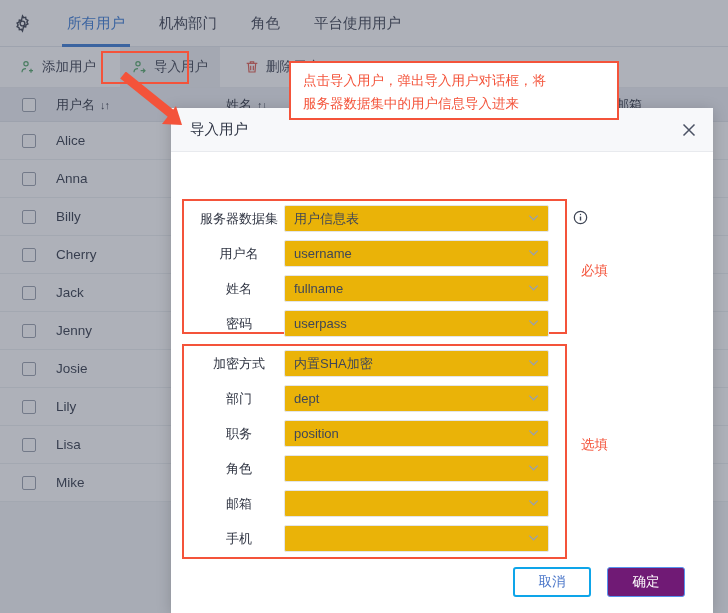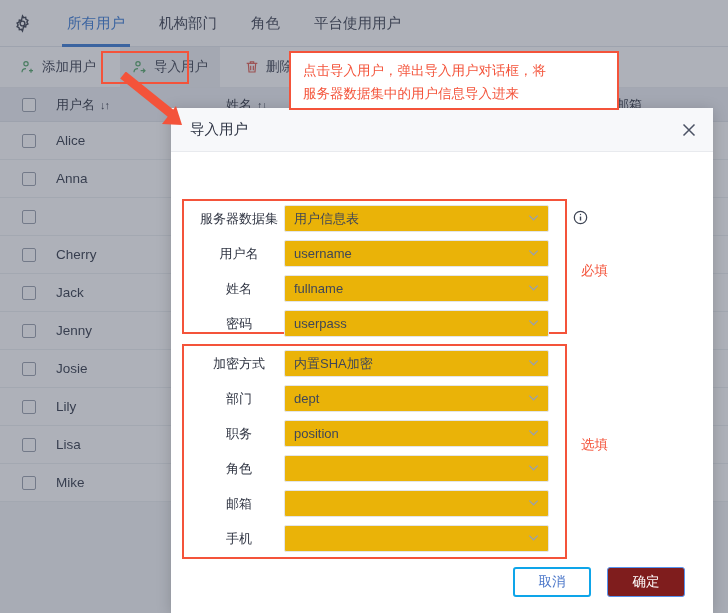--- a/index.html
+++ b/index.html
@@ -106,21 +106,21 @@
 
   
   .dim {
     position: absolute; inset: 0;
     background: rgba(61,68,88,0.42);
   }
 
   
   .callout {
     position: absolute;
-    left: 289px; top: 51px;
+    left: 289px; top: 61px;
     width: 330px; height: 59px;
     background: #ffffff;
     border: 2.5px solid #f4533a;
     padding: 6px 12px 0 12px;
     z-index: 40;
   }
   .callout div {
     color: #f4533a;
     font-size: 13.5px;
     line-height: 23px;
@@ -216,21 +216,21 @@
     display: flex; align-items: center; justify-content: flex-end;
     padding-right: 28px; gap: 16px;
   }
   .btn {
     min-width: 78px; height: 30px;
     border-radius: 3px;
     font-size: 13.5px;
     display: flex; align-items: center; justify-content: center;
   }
   .btn.cancel { background: #ffffff; border: 2px solid #0ea5e9; color: #4a76c9; }
-  .btn.ok { background: #7f1d1d; border: 1px solid #5693ef; color: #ffffff; }
+  .btn.ok { background: #701a75; border: 1px solid #5693ef; color: #ffffff; }
 </style>
 </head>
 <body>
 
 <div id="root">
 
   <div class="app">
 
     <div class="tabbar">
       <div class="gear">
@@ -304,20 +304,21 @@
       <div class="trow">
         <div class="cb"></div>
         <div class="c-user">Alice</div>
       </div>
       <div class="trow">
         <div class="cb"></div>
         <div class="c-user">Anna</div>
       </div>
       <div class="trow">
         <div class="cb"></div>
+        <div class="c-user">Billy</div>
       </div>
       <div class="trow">
         <div class="cb"></div>
         <div class="c-user">Cherry</div>
       </div>
       <div class="trow">
         <div class="cb"></div>
         <div class="c-user">Jack</div>
       </div>
       <div class="trow">

